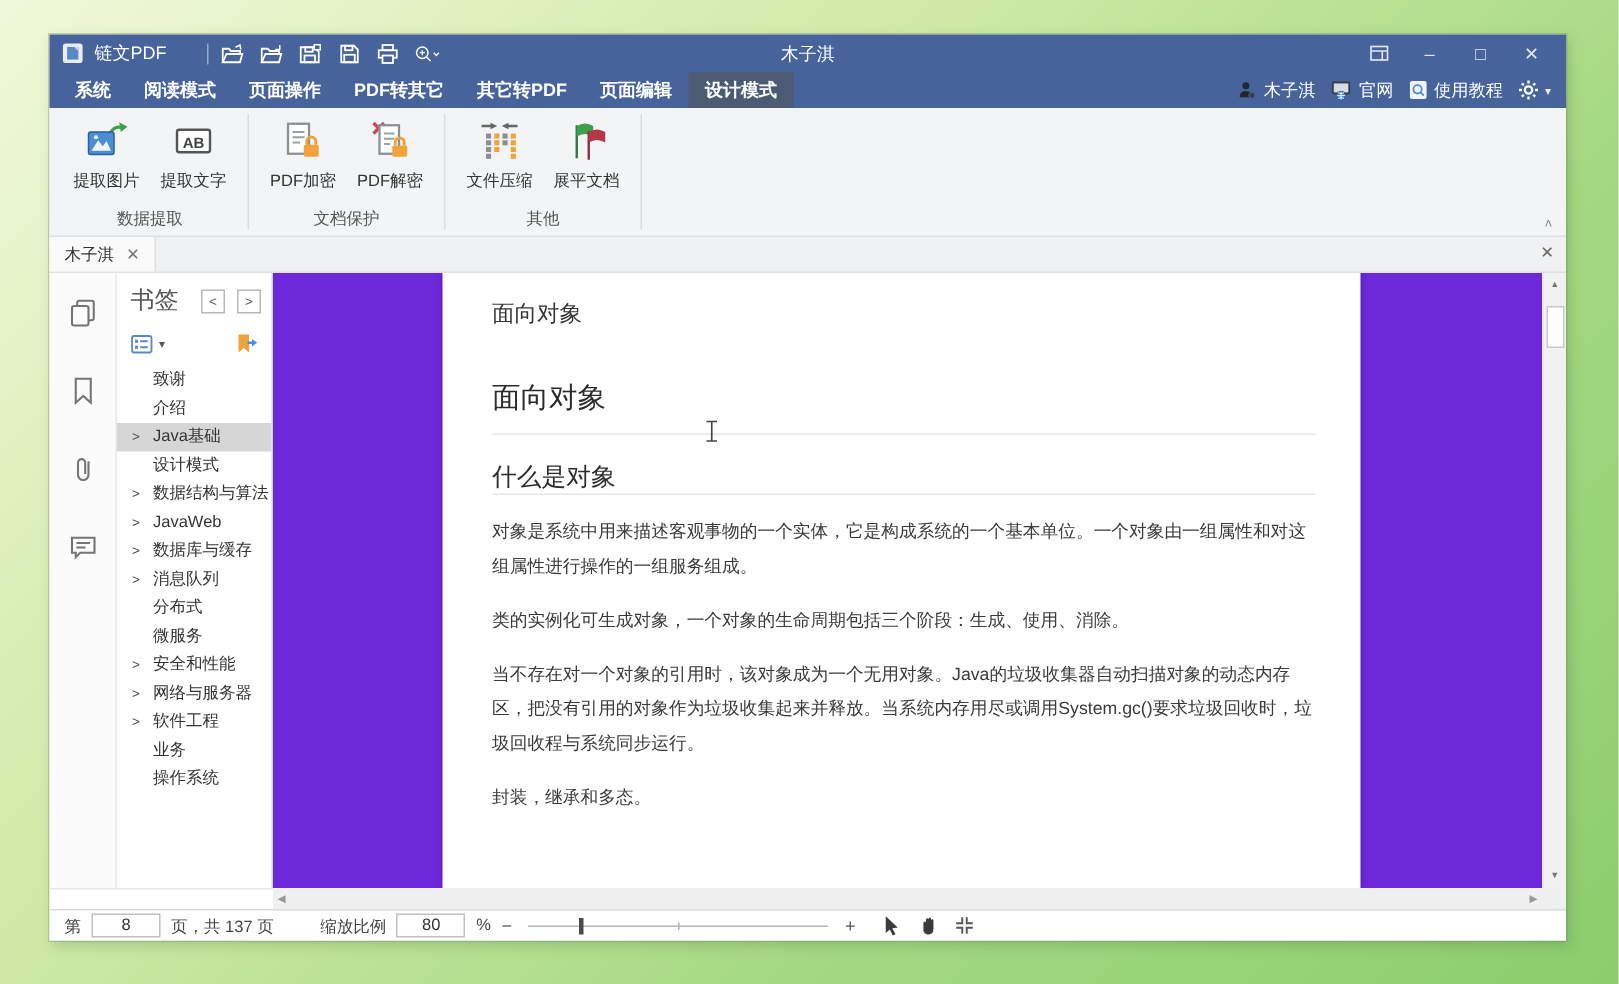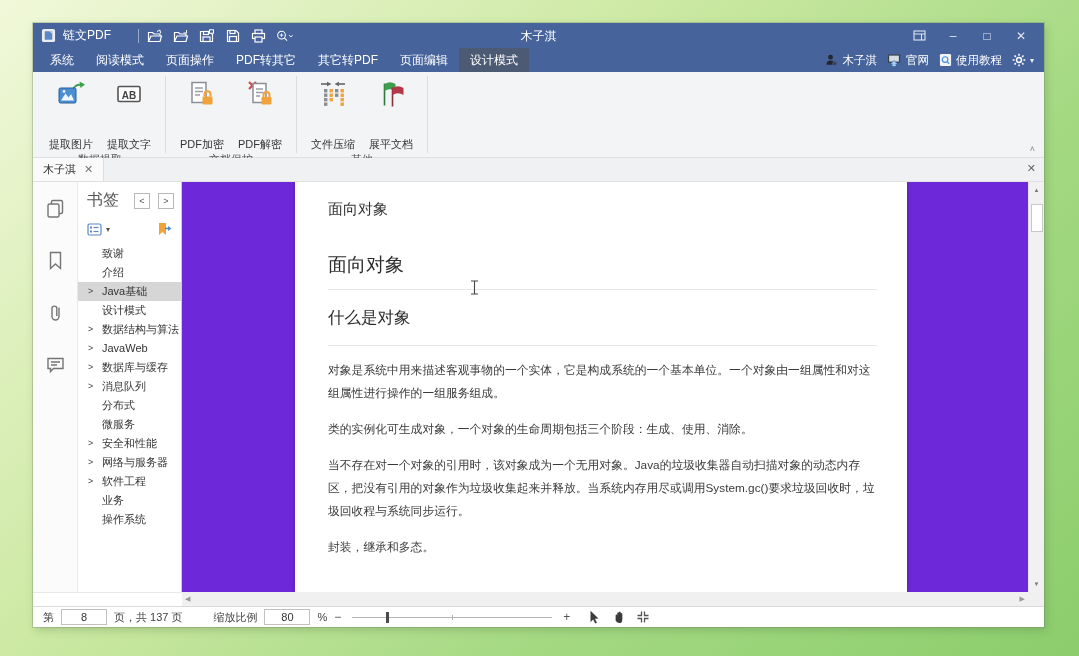--- a/index.html
+++ b/index.html
@@ -20,30 +20,30 @@
   .app-name { color:#fff; font-size:12px; margin:0 25px 0 7px; white-space:nowrap; }
   .tb-sep { width:1px; height:14px; background:rgba(255,255,255,.45); margin:0 7px 0 2px; }
   .qicons { display:flex; align-items:center; gap:9px; }
   .qicon { width:17px; height:15px; display:flex; align-items:center; justify-content:center; cursor:default; }
   .qicon svg { display:block; }
   .tb-title { position:absolute; left:0; right:0; top:27px; text-align:center; color:#fff; font-size:12px; pointer-events:none; }
   .win-ctrls { margin-left:auto; display:flex; align-items:center; gap:0; }
   .wbtn { width:34px; height:21px; display:flex; align-items:center; justify-content:center; color:#dfe6f2; font-size:12px; }
   
   .menurow { height:24px; background:#46639c; display:flex; align-items:stretch; padding-left:6px; flex:none; }
-  .mtab { color:#fff; font-size:12px; padding:0 11px; display:flex; align-items:center; cursor:default; white-space:nowrap; }
+  .mtab { color:#fff; font-size:12px; padding:0 11px; display:flex; align-items:center; cursor:default; white-space:nowrap;font-weight:bold; }
   .mtab.active { background:#4d5a74; }
   .acct { margin-left:auto; display:flex; align-items:center; gap:10px; padding-right:10px; color:#fff; font-size:11.5px; }
   .acct-item { display:flex; align-items:center; gap:4px; white-space:nowrap; }
   .caret-dn { font-size:8px; color:#e8edf6; }
   
   .ribbon { height:86px; background:#f3f4f6; border-bottom:1px solid #dcdfe3; display:flex; align-items:stretch; padding-left:4px; position:relative; flex:none; }
   .rgroup { display:flex; flex-direction:column; padding-top:7px; }
   .rbtns { display:flex; gap:2px; padding:0 6px; }
-  .rbtn { width:56px; display:flex; flex-direction:column; align-items:center; cursor:default;gap:24px; }
+  .rbtn { width:56px; display:flex; flex-direction:column; align-items:center; cursor:default; }
   .rbtn svg { width:30px; height:30px; }
   .rbtn-label { font-size:11px; color:#333; margin-top:4px; white-space:nowrap; }
   .rgroup-label { margin-top:auto; text-align:center; font-size:11px; color:#555; padding-bottom:4px; }
   .rsep { width:1px; background:#dcdcdc; margin:4px 2px; }
   .ribbon-collapse { position:absolute; right:9px; bottom:3px; color:#888; font-size:9px; }
   
   .doctabs { height:24px; background:#f0f1f2; border-bottom:1px solid #e0e0e0; display:flex; align-items:stretch; position:relative; flex:none; }
   .dtab { background:#fafafa; border-right:1px solid #dedede; display:flex; align-items:center; gap:8px; padding:0 10px; font-size:11px; color:#333; }
   .dtab-close { color:#777; font-size:11px; }
   .dtabs-close-all { position:absolute; right:8px; top:4px; color:#666; font-size:11px; }
@@ -60,21 +60,21 @@
   .bm-flag { margin-left:auto; }
   .bm-tree { flex:1; overflow:hidden; font-size:11px; color:#333; }
   .bm-item { position:relative; height:19px; line-height:19px; padding-left:24px; white-space:nowrap; cursor:default; }
   .bm-item.sel { background:#d6d6d6; }
   .bm-arrow { position:absolute; left:10px; top:0; font-size:9px; color:#444; }
   
   .canvas { flex:1; background:#6d28d9; position:relative; overflow:hidden; }
   .page { position:absolute; left:113px; top:0; width:612px; height:100%; background:#fff; box-shadow:0 0 4px rgba(0,0,0,.25); padding:18px 30px 0 33px; }
   .h-small { font-size:15px; color:#333; margin-bottom:33px; }
   .h-large { font-size:19px; color:#2b2b2b; font-weight:500; padding-bottom:11px; border-bottom:1px solid #e6e6e6; margin-bottom:17px; }
-  .h-mid { font-size:16.5px; color:#2b2b2b; font-weight:500; padding-bottom:16px; border-bottom:1px solid #e6e6e6; margin-bottom:13px; margin-top:4px; }
+  .h-mid { font-size:16.5px; color:#2b2b2b; font-weight:500; padding-bottom:0; border-bottom:1px solid #e6e6e6; margin-bottom:13px; margin-top:4px; }
   .dpara { font-size:11.8px; color:#3a3a3a; line-height:1.95; margin-bottom:13px; }
   .ibeam { position:absolute; left:288px; top:98px; width:9px; height:15px; }
   
   .vscroll { width:16px; background:#f1f1f1; border-left:1px solid #e3e3e3; display:flex; flex-direction:column; align-items:center; flex:none; position:relative; }
   .vs-btn { height:16px; width:100%; display:flex; align-items:center; justify-content:center; font-size:6px; color:#777; flex:none; }
   .vs-btn.bottom { margin-top:auto; }
   .vs-thumb { width:12px; height:28px; background:#fff; border:1px solid #c8c8c8; margin-top:6px; }
   .hscroll { height:14px; display:flex; flex:none; }
   .hs-spacer-l { width:149px; background:#fff; border-top:1px solid #e8e8e8; flex:none; }
   .hs-track { flex:1; background:#f0f0f0; display:flex; align-items:center; justify-content:space-between; padding:0 3px; }

